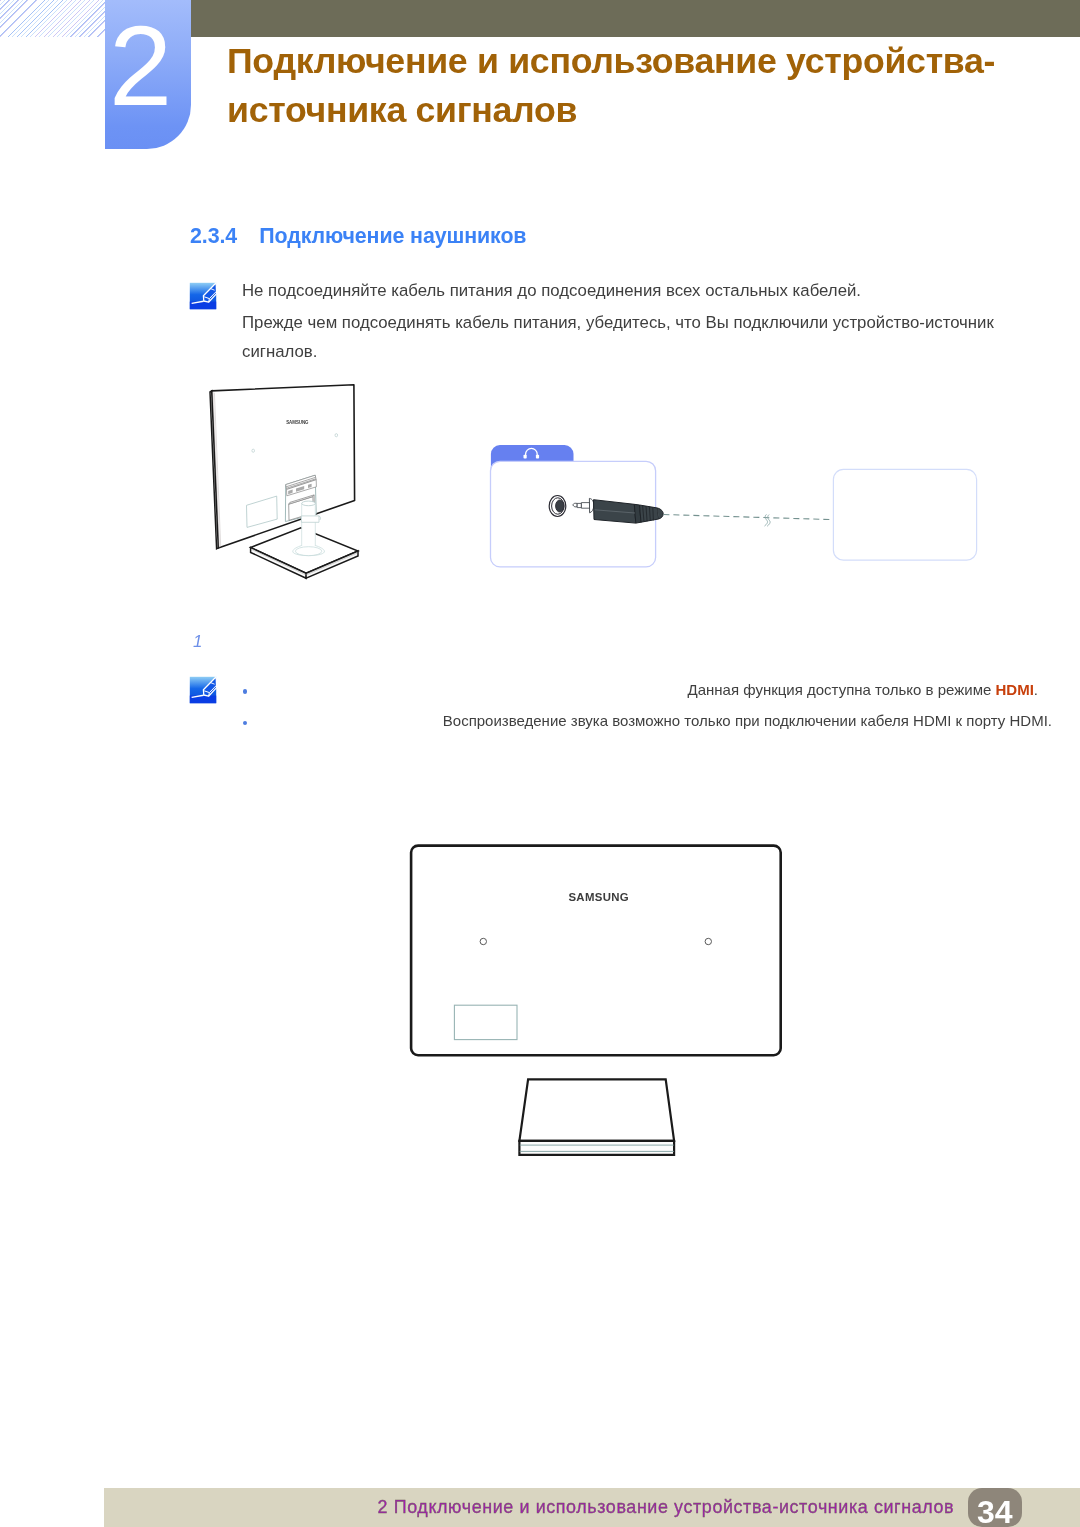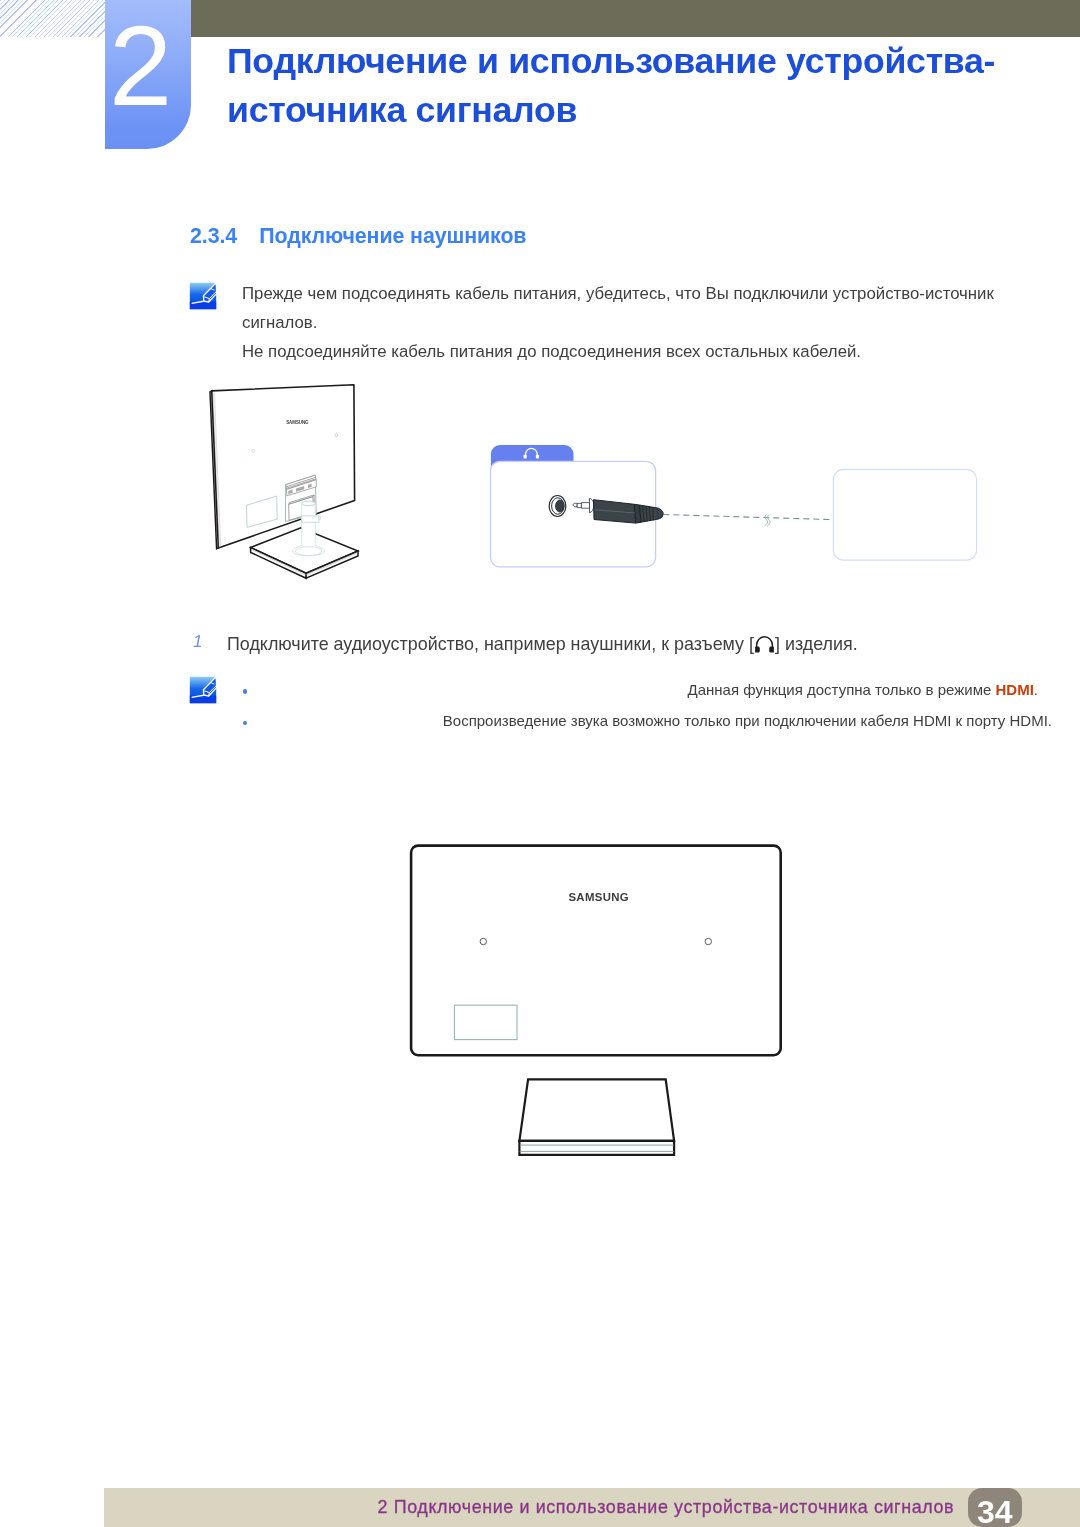--- a/index.html
+++ b/index.html
@@ -13,21 +13,21 @@
       rgba(185,175,240,0.70) 0.5px, rgba(185,175,240,0.70) 1.0px,
       rgba(255,255,255,0) 1.0px, rgba(255,255,255,0) 3.1px,
       rgba(160,200,248,0.55) 3.1px, rgba(160,200,248,0.55) 3.7px,
       rgba(255,255,255,0) 3.7px, rgba(255,255,255,0) 6.3px);}
   .olive{position:absolute;left:190px;top:0;right:0;height:37px;background:#6d6c58;}
   .chapbox{position:absolute;left:105px;top:0;width:86px;height:149px;
     background:linear-gradient(180deg,#a3bcfb 0%,#8fadf8 35%,#6d93f5 85%,#6a90f4 100%);
     border-bottom-right-radius:44px;}
   .chapnum{position:absolute;left:-14.9px;right:0;top:27px;text-align:center;color:#fff;
     font-size:113.5px;line-height:78px;font-weight:400;font-family:"Liberation Sans",sans-serif;}
-  .chaptitle{position:absolute;left:227px;top:37px;width:800px;color:#1d4ed8;
+  .chaptitle{position:absolute;left:227px;top:37px;width:800px;color:#a16207;
     font-size:35.7px;line-height:49px;font-weight:bold;letter-spacing:-0.3px;}
 
   
   .h3{position:absolute;color:#3b82f6;font-size:21.4px;font-weight:bold;letter-spacing:-0.1px;white-space:nowrap;}
   .h3 .num{display:inline-block;width:69.3px;}
 
   .body{position:absolute;color:#3f3f3f;font-size:16.8px;line-height:29px;}
   .note-icon{position:absolute;width:24px;height:24px;}
   .step-num{position:absolute;color:#6d8fe8;font-size:16.8px;font-style:italic;}
   .bullet{position:absolute;width:4px;height:4px;border-radius:50%;background:#4d7de0;}
@@ -70,22 +70,22 @@
       <rect x="0.8" y="19.6" width="26.4" height="7.6" fill="#0a3de4"></rect>
       <path d="M27.2 0.8 L14.4 13.8 L14.8 19.0 L19.6 20.2 L27.6 11.6 Z" fill="#1257e6" stroke="#ffffff" stroke-width="1.3" stroke-linejoin="round"></path>
       <path d="M15.2 14.8 L20.4 16.6 L27.4 9.4" fill="none" stroke="#ffffff" stroke-width="1.0"></path>
       <path d="M20.4 16.6 L19.6 20.2" fill="none" stroke="#ffffff" stroke-width="1.0"></path>
       <path d="M21.5 6.6 L25.6 8.2" fill="none" stroke="#ffffff" stroke-width="0.9"></path>
       <path d="M14.6 19.2 L2.6 21.4" fill="none" stroke="#ffffff" stroke-width="1.4"></path>
     </svg>
   </div>
 
   <div class="body" style="left:242px;top:276.2px;width:790px;">
+    <div>Не подсоединяйте кабель питания до подсоединения всех остальных кабелей.</div>
     <div style="margin-top:3px;"><span>Прежде чем подсоединять кабель питания, убедитесь, что Вы подключили устройство-источник</span><br><span>сигналов.</span></div>
-    <div>Не подсоединяйте кабель питания до подсоединения всех остальных кабелей.</div>
   </div>
 
   <div class="diagram1" style="position:absolute;left:180px;top:370px;width:820px;height:240px;">
     <svg width="820" height="240" viewBox="0 0 820 240">
 
       <g stroke="#1a1a1a" stroke-width="1.6" stroke-linejoin="round" fill="#ffffff">
         <path d="M31.7 20.9 L173.9 14.7 L174.6 130.5 L38.3 177.9 Z"></path>
       </g>
       <g stroke="#1a1a1a" stroke-width="1.5" fill="#fdfdfd">
         <path d="M31.7 20.9 L30.0 22.0 L36.6 178.8 L38.3 177.9 Z"></path>
@@ -219,29 +219,20 @@
         <path d="M737.5 145.0 C733.5 147.8 731.0 154.0 731.0 160.6 C731.0 168.5 734.8 175.2 740.1 177.2" fill="none" stroke-width="0.7"></path>
       </g>
 
       <path d="M136.5 108.5 L310.5 124.8" stroke="#5566e8" stroke-width="2.2" fill="none" stroke-dasharray="9.5 6.5"></path>
       <rect x="164.6" y="118.0" width="2.8" height="3.0" fill="#222"></rect>
     </rect>
       </svg>
   </div>
 
   <div class="step-num" style="left:193px;top:632px;">1</div>
-  <div class="body step" style="left:227px;top:630px;width:800px;">
-    <span>Подключите аудиоустройство, например наушники, к разъему [</span><span class="hp-glyph"><svg viewBox="0 0 21 19" width="21" height="19">
-          <path d="M2.6 13.2 V10.2 C2.6 5.4 6.2 1.8 10.5 1.8 C14.8 1.8 18.4 5.4 18.4 10.2 V13.2" fill="none" stroke="#1d1d24" stroke-width="1.5" stroke-linecap="round"></path>
-          <rect x="1.1" y="11.6" width="4.2" height="6.0" rx="0.9" fill="#1d1d24"></rect>
-          <rect x="15.7" y="11.6" width="4.2" height="6.0" rx="0.9" fill="#1d1d24"></rect>
-          <rect x="3.8" y="12.4" width="1.9" height="4.4" rx="0.5" fill="#1d1d24"></rect>
-          <rect x="15.3" y="12.4" width="1.9" height="4.4" rx="0.5" fill="#1d1d24"></rect>
-        </svg></span><span>] изделия.</span>
-  </div>
 
   <div class="note-icon" style="left:189px;top:676px;">
     <svg viewBox="0 0 28 28" width="28" height="28">
       <rect x="0.8" y="0.8" width="26.4" height="26.4" fill="url(#ng1)"></rect>
       <rect x="0.8" y="19.6" width="26.4" height="7.6" fill="#0a3de4"></rect>
       <path d="M27.2 0.8 L14.4 13.8 L14.8 19.0 L19.6 20.2 L27.6 11.6 Z" fill="#1257e6" stroke="#ffffff" stroke-width="1.3" stroke-linejoin="round"></path>
       <path d="M15.2 14.8 L20.4 16.6 L27.4 9.4" fill="none" stroke="#ffffff" stroke-width="1.0"></path>
       <path d="M20.4 16.6 L19.6 20.2" fill="none" stroke="#ffffff" stroke-width="1.0"></path>
       <path d="M21.5 6.6 L25.6 8.2" fill="none" stroke="#ffffff" stroke-width="0.9"></path>
       <path d="M14.6 19.2 L2.6 21.4" fill="none" stroke="#ffffff" stroke-width="1.4"></path>

